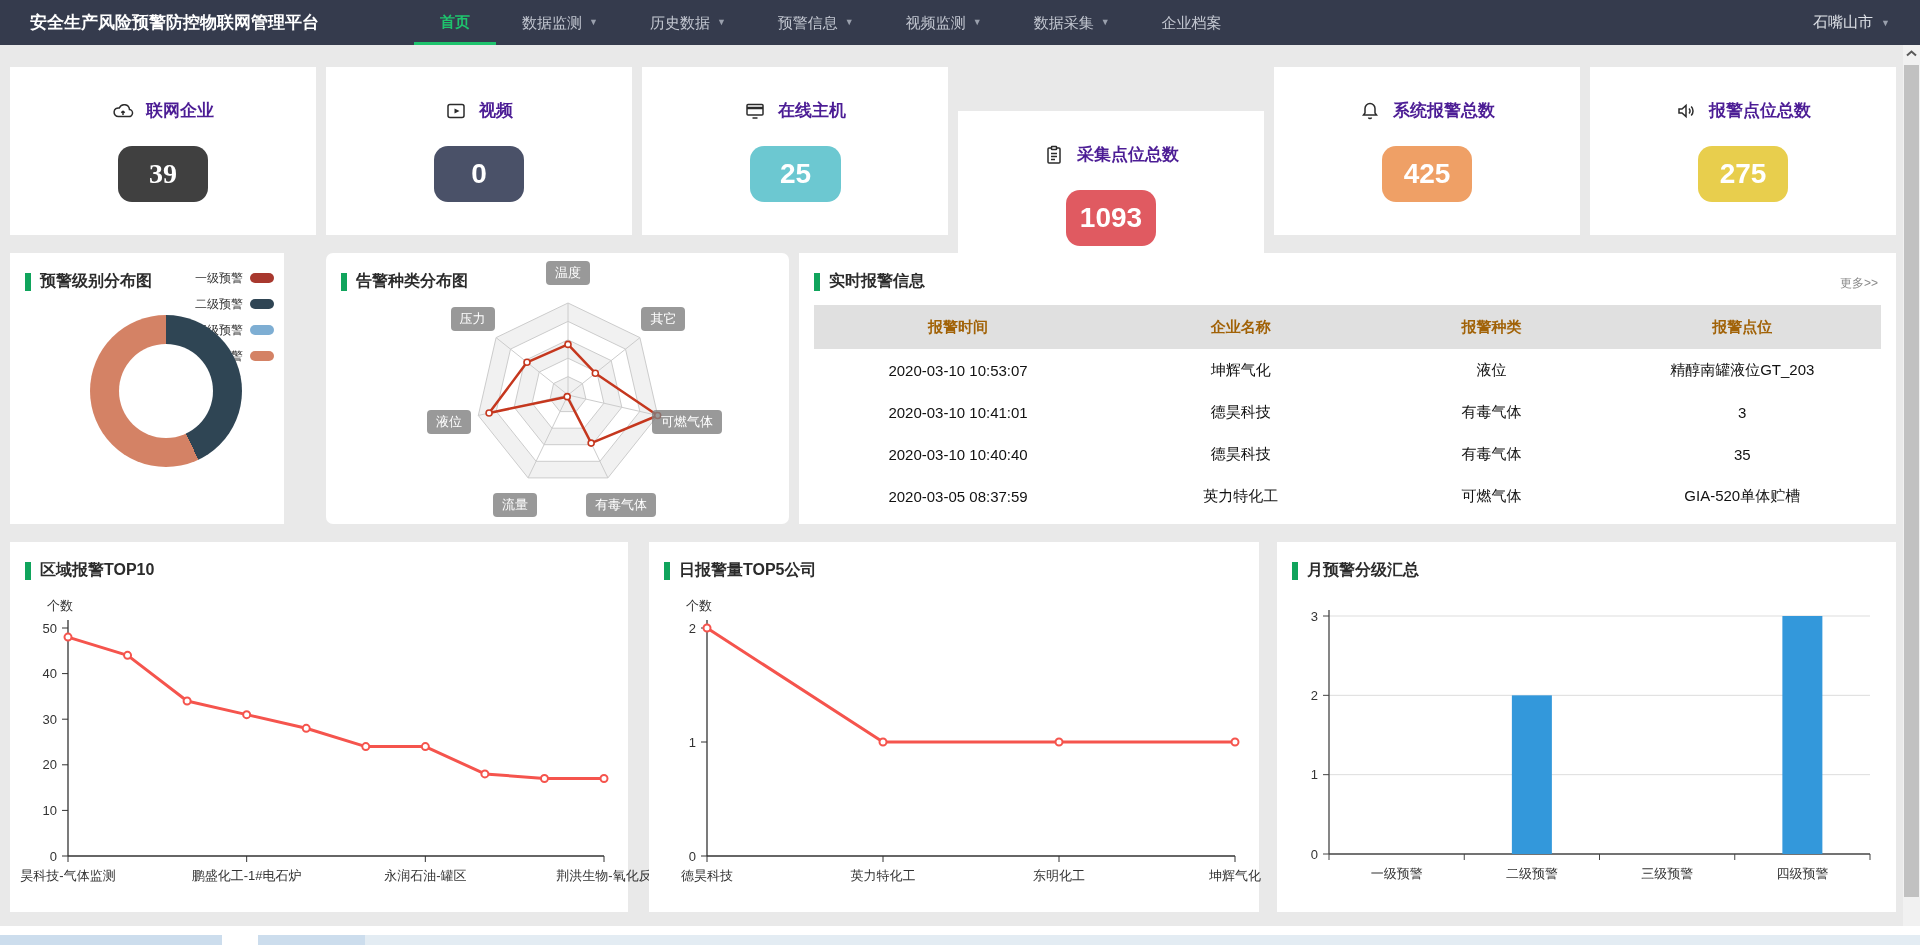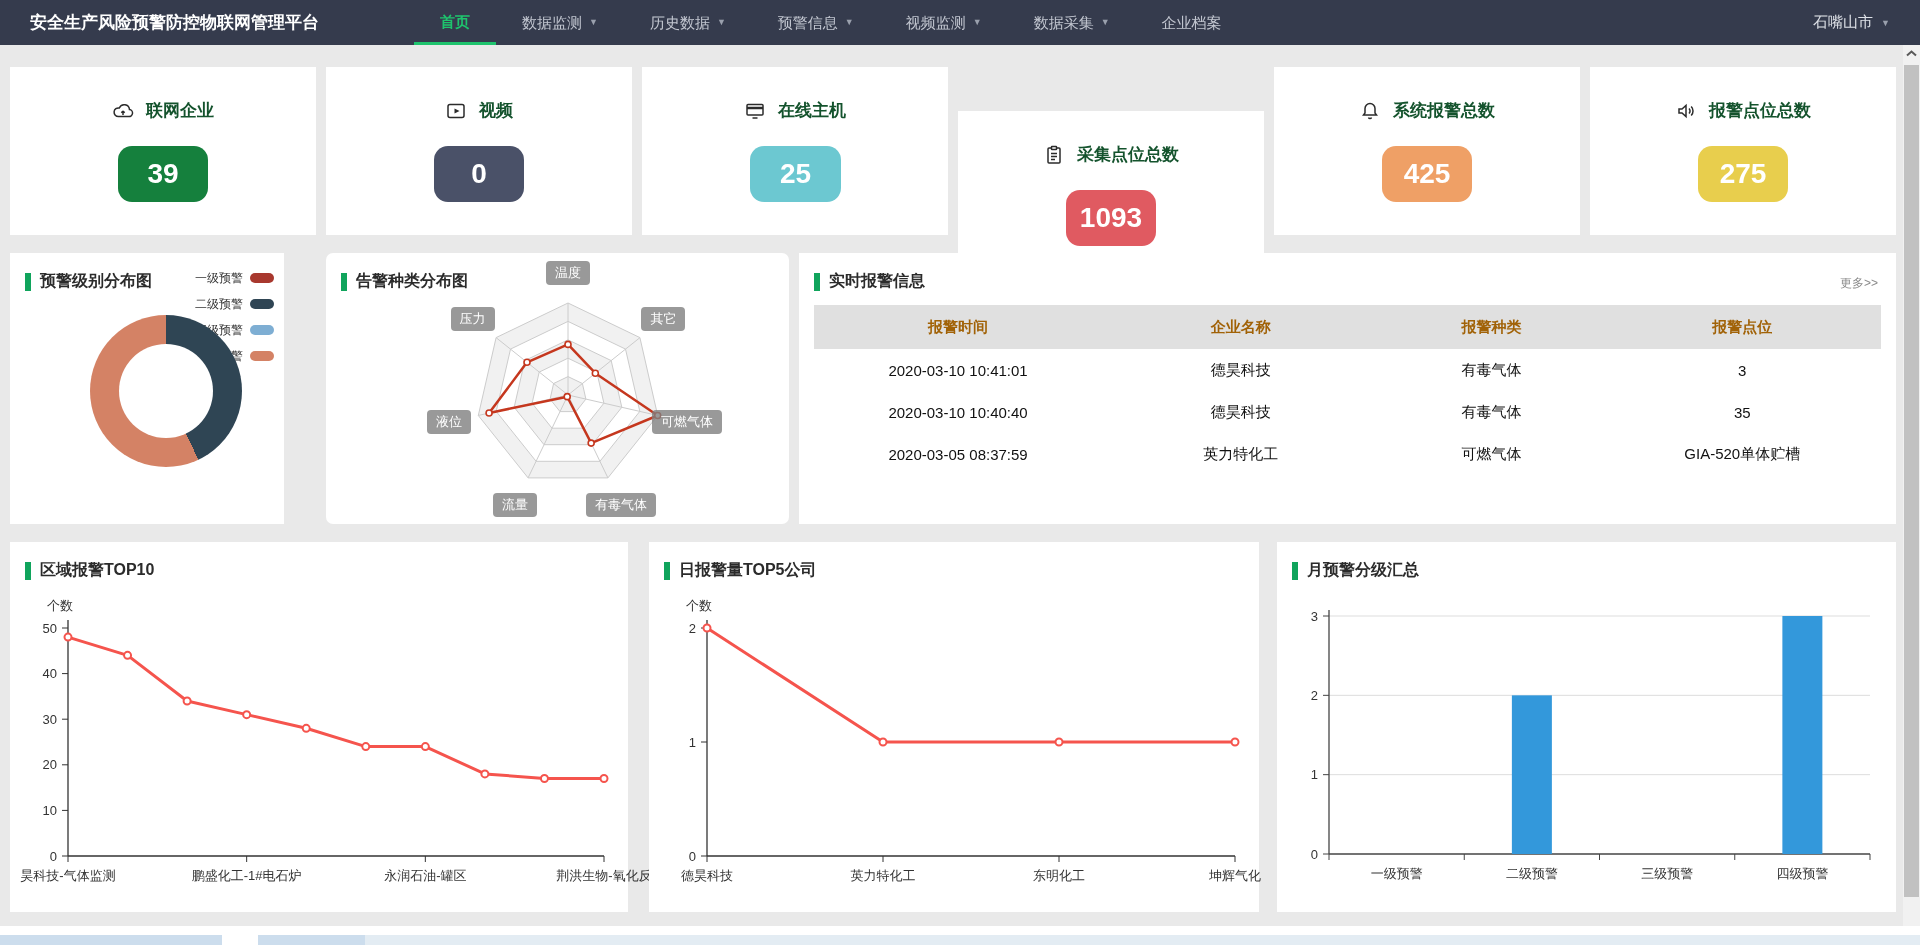--- a/index.html
+++ b/index.html
@@ -16,21 +16,21 @@
   .nav-region .caret{font-size:9px;color:#9aa0ad;margin-left:8px;}
   
   .card{position:absolute;background:#ffffff;}
   .card-title{position:absolute;left:15px;top:18px;display:flex;align-items:center;}
   .title-marker{width:6px;height:18px;background:#10a45c;}
   .title-text{margin-left:9px;font-size:16px;font-weight:bold;color:#2b2b2b;white-space:nowrap;}
   
   .stat-card{height:168px;width:306px;top:67px;}
   .stat-head{display:flex;align-items:center;justify-content:center;margin-top:32px;}
   .stat-head svg{margin-right:12px;}
-  .stat-label{font-size:17px;font-weight:bold;color:#14532d;}
+  .stat-label{font-size:17px;font-weight:bold;color:#4c1d95;}
   .stat-badge{margin:24px auto 0;min-width:62px;height:56px;padding:0 14px;border-radius:14px;
     display:flex;align-items:center;justify-content:center;width:max-content;
     color:#ffffff;font-size:28px;font-weight:bold;}
   
   .donut-wrap{position:absolute;left:80px;top:62px;width:152px;height:152px;border-radius:50%;}
   .donut-hole{position:absolute;left:29px;top:29px;width:94px;height:94px;border-radius:50%;background:#ffffff;}
   .pie-legend{position:absolute;right:10px;top:12px;}
   .legend-row{display:flex;align-items:center;justify-content:flex-end;height:26px;}
   .legend-label{font-size:12px;color:#333333;margin-right:7px;white-space:nowrap;}
   .legend-swatch{width:24px;height:10px;border-radius:5px;}
@@ -96,21 +96,21 @@
 </div>
 
 <div class="card stat-card" style="left:10px;">
   <div class="stat-head">
     <svg width="22" height="22" viewBox="0 0 22 22" fill="none" stroke="#2b2b2b" stroke-width="1.5">
       <path d="M6.5 16.5a4.3 4.3 0 1 1 .8-8.5 5.3 5.3 0 0 1 10.2 1.6 3.4 3.4 0 0 1-.9 6.9z"></path>
         <path d="M11 15v-4m0 0l-1.7 1.7M11 11l1.7 1.7"></path>
     </svg>
     <span class="stat-label">联网企业</span>
   </div>
-  <div class="stat-badge" style="background: #15803d;">39</div>
+  <div class="stat-badge" style="background: #404040; font-family: Liberation Serif, serif;">39</div>
 </div>
 <div class="card stat-card" style="left:326px;">
   <div class="stat-head">
     <svg width="22" height="22" viewBox="0 0 22 22" fill="none" stroke="#2b2b2b" stroke-width="1.5">
       <rect x="3" y="4.5" width="16" height="13" rx="2"></rect>
         <path d="M9.5 8.5l5 2.5-5 2.5z" fill="#2b2b2b" stroke="none"></path>
     </svg>
     <span class="stat-label">视频</span>
   </div>
   <div class="stat-badge" style="background: rgb(74, 81, 104);">0</div>
@@ -225,20 +225,26 @@
   <table class="alarm-table">
     <thead>
       <tr>
         <th class="col-time">报警时间</th>
         <th class="col-company">企业名称</th>
         <th class="col-kind">报警种类</th>
         <th class="col-point">报警点位</th>
       </tr>
     </thead>
     <tbody>
+      <tr>
+        <td>2020-03-10 10:53:07</td>
+        <td>坤辉气化</td>
+        <td>液位</td>
+        <td>精醇南罐液位GT_203</td>
+      </tr>
       <tr>
         <td>2020-03-10 10:41:01</td>
         <td>德昊科技</td>
         <td>有毒气体</td>
         <td>3</td>
       </tr>
       <tr>
         <td>2020-03-10 10:40:40</td>
         <td>德昊科技</td>
         <td>有毒气体</td>

